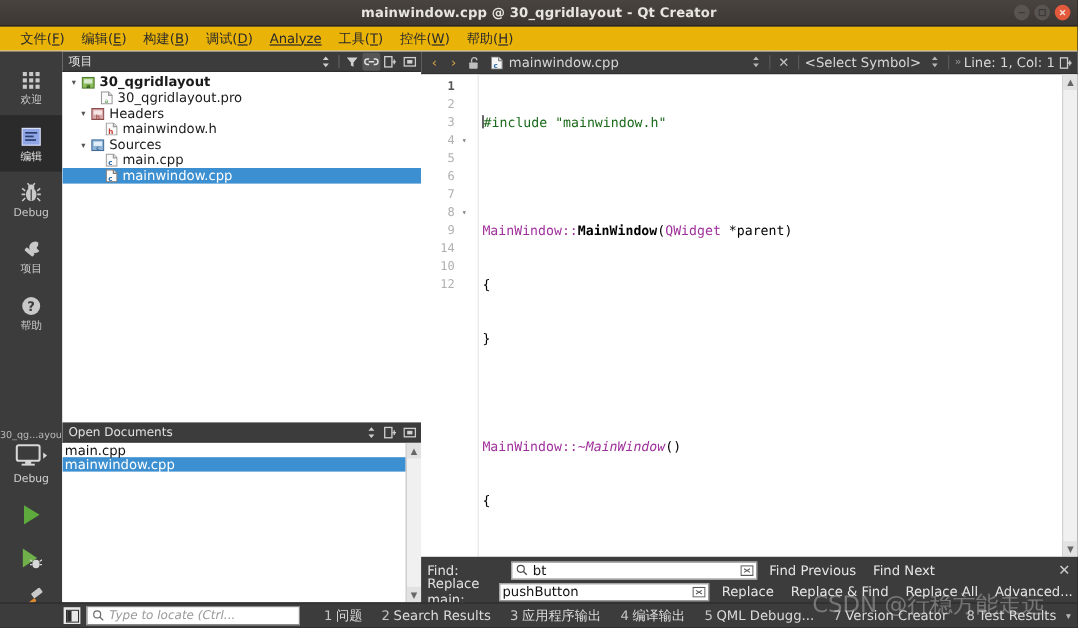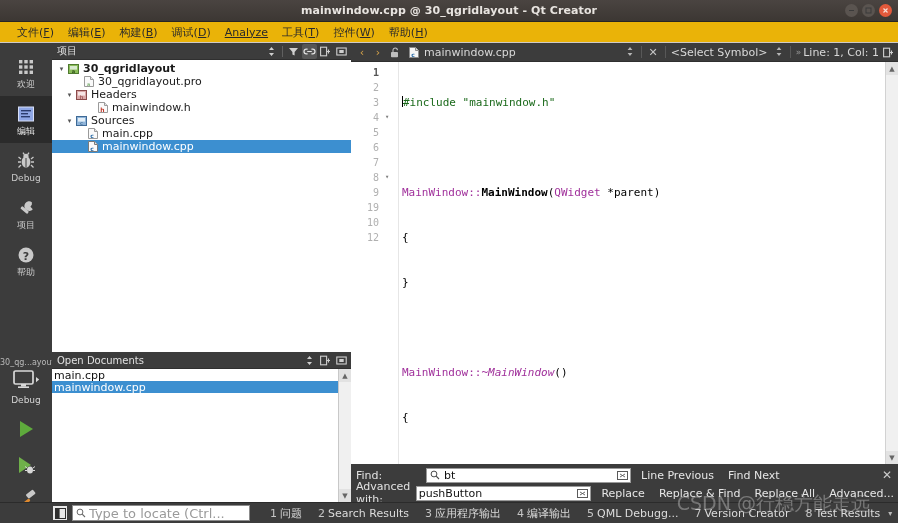--- a/index.html
+++ b/index.html
@@ -226,22 +226,23 @@
     display:flex; align-items:center; justify-content:center;
     margin-right: 5px; flex-shrink:0;
   }
   .locator {
     width: 178px; height: 16px; background:#fff; border:1px solid #8c8c8c;
     display:flex; align-items:center; gap:3px; padding:0 3px;
     margin-right: 12px; flex-shrink:0;
   }
   .locator input {
     flex:1; border:none; outline:none; background:transparent;
-    font-size:13px; color:#111; height:13px; padding:0;
+    font-size:10px; color:#111; height:13px; padding:0;
     font-family: "DejaVu Sans", "Liberation Sans", sans-serif;
+    font-style: italic;
   }
   .locator input::placeholder { color: #9a9a9a; }
   .sb-item { display:flex; align-items:center; gap:3px; padding: 0 8px;
              white-space:nowrap; cursor:default; }
   .sb-num { color:#c6c6c6; }
   .sb-arrow { margin-left:auto; margin-right:26px; color:#b9b9b9; font-size:8px; }
 
   .watermark {
     position:absolute; right: 28px; bottom: 6px;
     font-size: 19px; color: rgba(210,210,210,0.40);
@@ -456,21 +457,21 @@
         <span class="ficon">
           <svg width="11" height="10" viewBox="0 0 11 10">
             <rect x="0.5" y="0.5" width="10" height="9" fill="#d9a8a8" stroke="#8a4a4a"></rect>
             <rect x="2" y="2" width="7" height="3.6" fill="#f6e6e6"></rect>
             <text x="5.5" y="9" font-size="5" fill="#7a2020" text-anchor="middle" font-family="DejaVu Sans">h</text>
           </svg>
         </span>
         <span>Headers</span>
       </div>
 
-      <div class="tree-row" style="padding-left:44px;">
+      <div class="tree-row" style="padding-left:34px;">
         <span class="ficon">
           <svg width="10" height="11" viewBox="0 0 10 11">
             <path d="M0.5 0.5 h6 l3 3 v7 h-9 z" fill="#fafafa" stroke="#9a9a9a"></path>
             <path d="M6.5 0.5 v3 h3" fill="#e3e3e3" stroke="#9a9a9a"></path>
             <text x="2.2" y="9.5" font-size="6" fill="#c0392b" font-family="DejaVu Sans" font-weight="bold">h</text>
           </svg>
         </span>
         <span>mainwindow.h</span>
       </div>
 
@@ -628,21 +629,21 @@
           </div>
         <div class="gln">
             <span class="num">8</span>
             <span class="fold">▾</span>
           </div>
         <div class="gln">
             <span class="num">9</span>
             <span class="fold"></span>
           </div>
         <div class="gln">
-            <span class="num">19</span>
+            <span class="num">14</span>
             <span class="fold"></span>
           </div>
         <div class="gln">
             <span class="num">10</span>
             <span class="fold"></span>
           </div>
         <div class="gln">
             <span class="num">12</span>
             <span class="fold"></span>
           </div>
@@ -681,26 +682,26 @@
         </span>
         <input type="text" value="bt" style="">
         <span class="fx">
           <svg width="11" height="9" viewBox="0 0 11 9">
             <rect x="0.5" y="0.5" width="10" height="8" fill="none" stroke="#5a5a5a"></rect>
             <path d="M3 3 L8 6 M8 3 L3 6" stroke="#5a5a5a" stroke-width="0.9"></path>
           </svg>
         </span>
       </span>
       <span class="find-btns">
-        <span class="find-btn">Line Previous</span>
+        <span class="find-btn">Find Previous</span>
         <span class="find-btn">Find Next</span>
       </span>
     </div>
     <div class="find-row">
-      <span class="find-lbl">Advanced with:</span>
+      <span class="find-lbl">Replace main:</span>
       <span class="find-field">
         <input type="text" value="pushButton" style="">
         <span class="fx">
           <svg width="11" height="9" viewBox="0 0 11 9">
             <rect x="0.5" y="0.5" width="10" height="8" fill="none" stroke="#5a5a5a"></rect>
             <path d="M3 3 L8 6 M8 3 L3 6" stroke="#5a5a5a" stroke-width="0.9"></path>
           </svg>
         </span>
       </span>
       <span class="find-btns">

